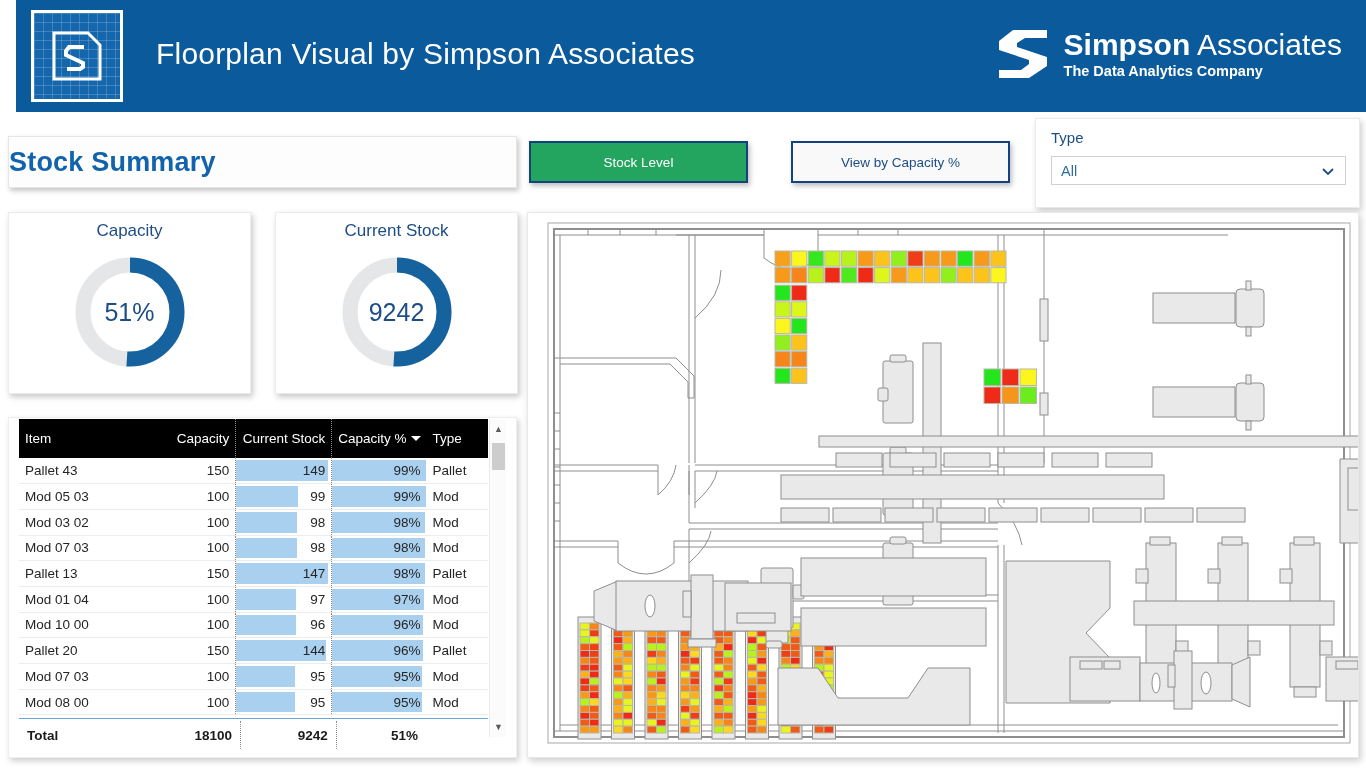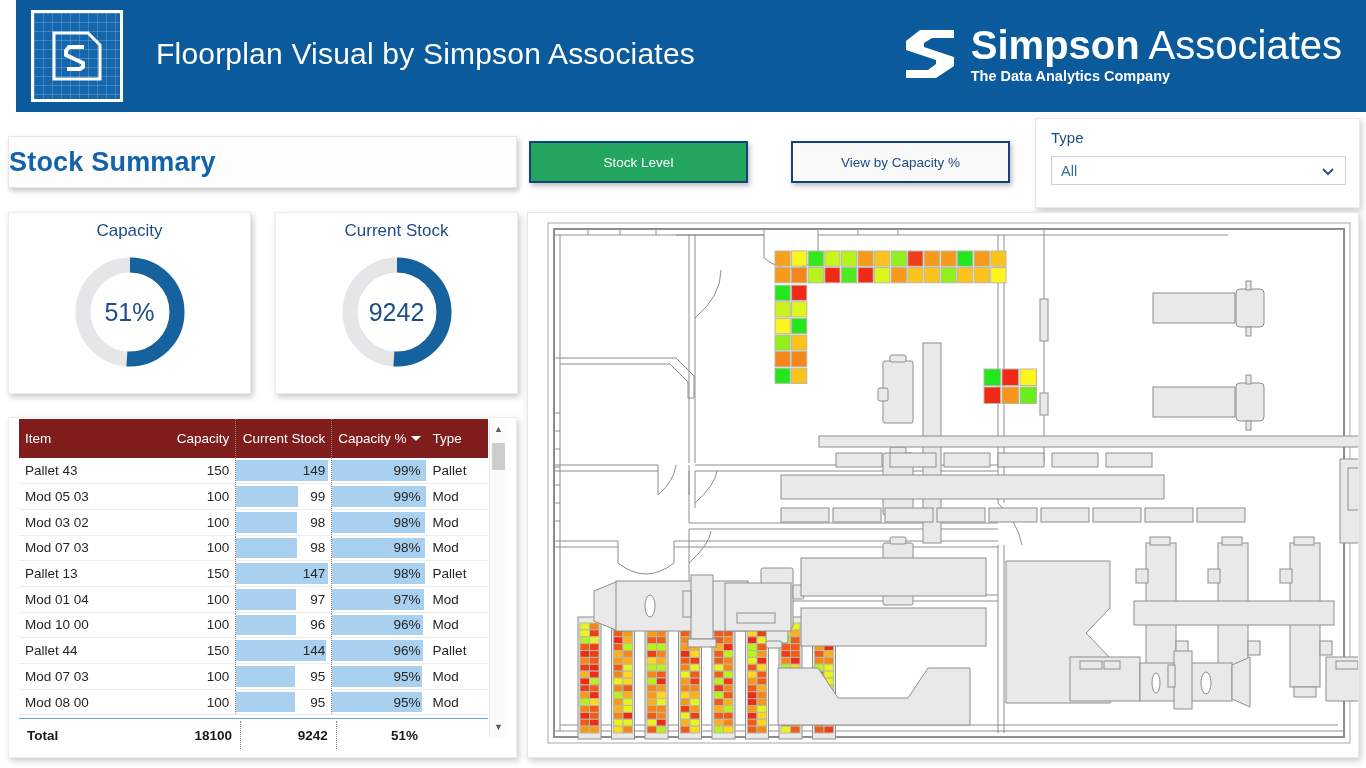--- a/index.html
+++ b/index.html
@@ -37,21 +37,21 @@
     font-size: 30px;
     font-weight: 400;
     letter-spacing: .2px;
     white-space: nowrap;
   }
   .brand {
     position: absolute; right: 40px; top: 24px;
     display: flex; align-items: center; gap: 13px;
   }
   .brand-text { color: #ffffff; line-height: 1.05; }
-  .brand-name { font-size: 40px; font-weight: 400; white-space: nowrap; }
+  .brand-name { font-size: 30px; font-weight: 400; white-space: nowrap; }
   .brand-name b { font-weight: 700; }
   .brand-tag { font-size: 14.5px; font-weight: 700; margin-top: 3px; white-space: nowrap; }
 
   
   .stock-summary-card {
     position: absolute; left: 8px; top: 136px;
     width: 509px; height: 52px;
     background: #fdfdfd;
     border: 1px solid #e6e6e6;
     box-shadow: 2px 3px 5px rgba(0,0,0,.22);
@@ -134,21 +134,21 @@
     box-shadow: 2px 3px 6px rgba(0,0,0,.2);
   }
   table.data {
     position: absolute; left: 10px; top: 1px;
     width: 469px;
     border-collapse: collapse;
     font-size: 13.5px;
     color: #252525;
   }
   table.data thead th {
-    background: #7f1d1d; color: #ffffff;
+    background: #000000; color: #ffffff;
     font-weight: 400; font-size: 13.5px;
     height: 32px; padding: 12px 6px;
     text-align: right; vertical-align: middle;
     white-space: nowrap;
   }
   table.data thead th.left { text-align: left; }
   table.data tbody td {
     height: 25.7px; padding: 0 6px;
     border-bottom: 1px solid #ececec;
     text-align: right; vertical-align: middle;
@@ -342,21 +342,21 @@
           <td class="left c-type"><span class="celltext">Mod</span></td>
         </tr>
         <tr>
           <td class="left c-item"><span class="celltext">Mod 10 00</span></td>
           <td class="c-cap"><span class="celltext">100</span></td>
           <td class="c-cur"><span class="barfill" style="width:63%"></span><span class="celltext">96</span></td>
           <td class="c-pct"><span class="barfill" style="width:96%"></span><span class="celltext">96%</span></td>
           <td class="left c-type"><span class="celltext">Mod</span></td>
         </tr>
         <tr>
-          <td class="left c-item"><span class="celltext">Pallet 44</span></td>
+          <td class="left c-item"><span class="celltext">Pallet 20</span></td>
           <td class="c-cap"><span class="celltext">150</span></td>
           <td class="c-cur"><span class="barfill" style="width:94%"></span><span class="celltext">144</span></td>
           <td class="c-pct"><span class="barfill" style="width:96%"></span><span class="celltext">96%</span></td>
           <td class="left c-type"><span class="celltext">Pallet</span></td>
         </tr>
         <tr>
           <td class="left c-item"><span class="celltext">Mod 07 03</span></td>
           <td class="c-cap"><span class="celltext">100</span></td>
           <td class="c-cur"><span class="barfill" style="width:62%"></span><span class="celltext">95</span></td>
           <td class="c-pct"><span class="barfill" style="width:95%"></span><span class="celltext">95%</span></td>

